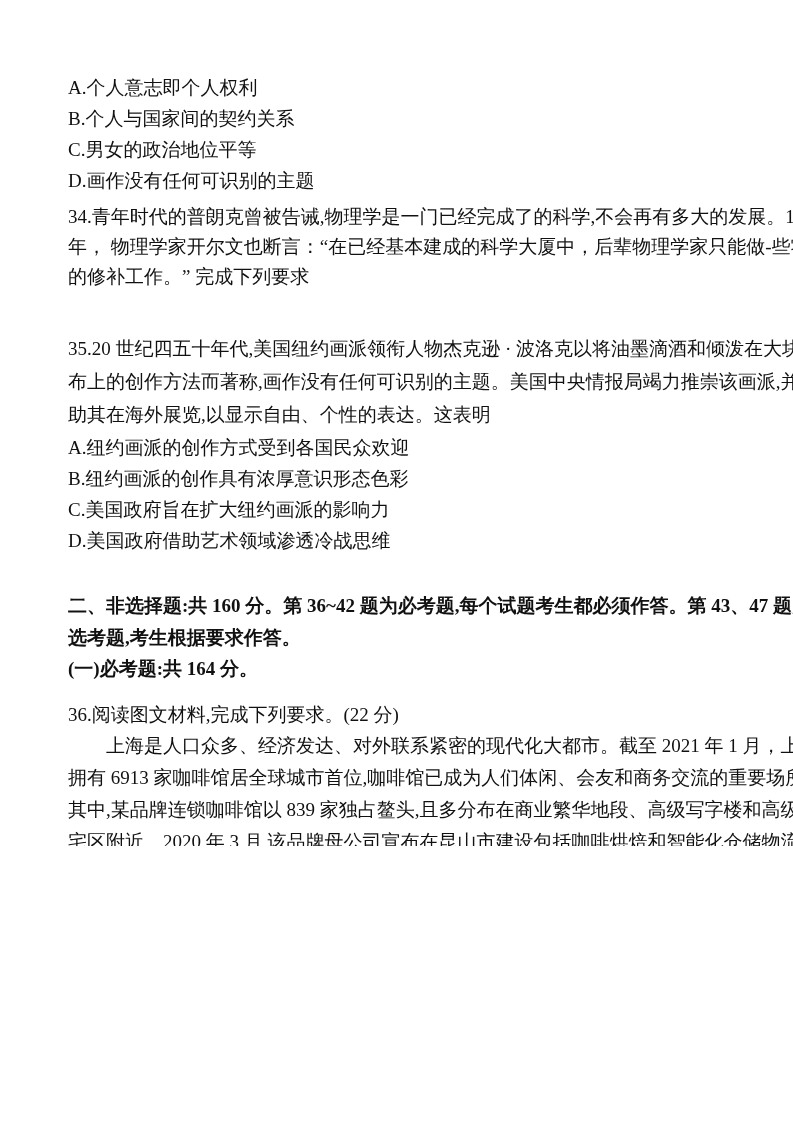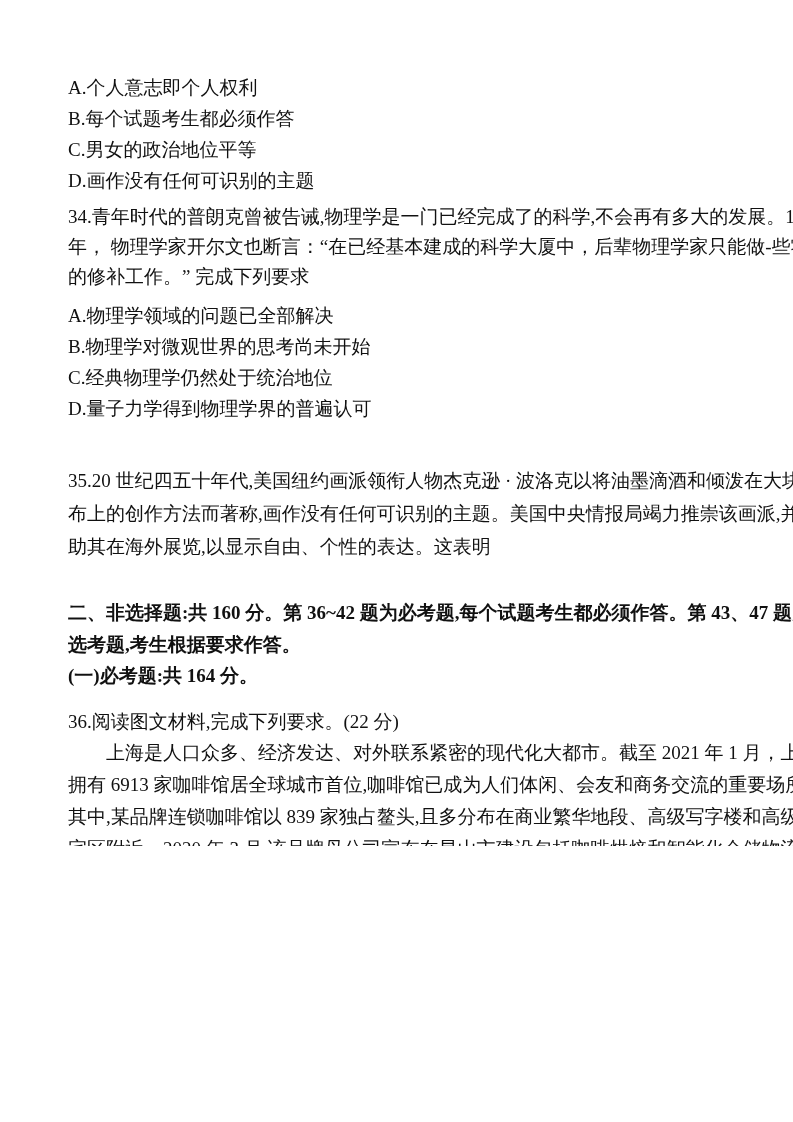--- a/index.html
+++ b/index.html
@@ -46,44 +46,44 @@
   .indent { text-indent: 2em; }
 </style>
 </head>
 <body>
 
 <div class="page">
   <div class="content">
 
     <div class="opts q33-opts">
       <div class="line">A.个人意志即个人权利</div>
-      <div class="line">B.每个试题考生都必须作答</div>
+      <div class="line">B.个人与国家间的契约关系</div>
       <div class="line">C.男女的政治地位平等</div>
       <div class="line">D.画作没有任何可识别的主题</div>
     </div>
 
     <div class="stem q34-stem">
       <div class="line">34.青年时代的普朗克曾被告诫,物理学是一门已经完成了的科学,不会再有多大的发展。1900</div>
       <div class="line">年， 物理学家开尔文也断言：“在已经基本建成的科学大厦中，后辈物理学家只能做-些零碎</div>
       <div class="line">的修补工作。” 完成下列要求</div>
     </div>
 
-    <div class="opts q34-opts">
-      <div class="line">A.物理学领域的问题已全部解决</div>
-      <div class="line">B.物理学对微观世界的思考尚未开始</div>
-      <div class="line">C.经典物理学仍然处于统治地位</div>
-      <div class="line">D.量子力学得到物理学界的普遍认可</div>
-    </div>
 
     <div class="stem q35-stem">
       <div class="line">35.20 世纪四五十年代,美国纽约画派领衔人物杰克逊 · 波洛克以将油墨滴酒和倾泼在大块画</div>
       <div class="line">布上的创作方法而著称,画作没有任何可识别的主题。美国中央情报局竭力推崇该画派,并资</div>
       <div class="line">助其在海外展览,以显示自由、个性的表达。这表明</div>
     </div>
 
+    <div class="opts q35-opts">
+      <div class="line">A.纽约画派的创作方式受到各国民众欢迎</div>
+      <div class="line">B.纽约画派的创作具有浓厚意识形态色彩</div>
+      <div class="line">C.美国政府旨在扩大纽约画派的影响力</div>
+      <div class="line">D.美国政府借助艺术领域渗透冷战思维</div>
+    </div>
 
     <div class="section-heading">
       <div class="line">二、非选择题:共 160 分。第 36~42 题为必考题,每个试题考生都必须作答。第 43、47 题为</div>
       <div class="line">选考题,考生根据要求作答。</div>
     </div>
 
     <div class="subsection">
       <div class="line">(一)必考题:共 164 分。</div>
     </div>
 

